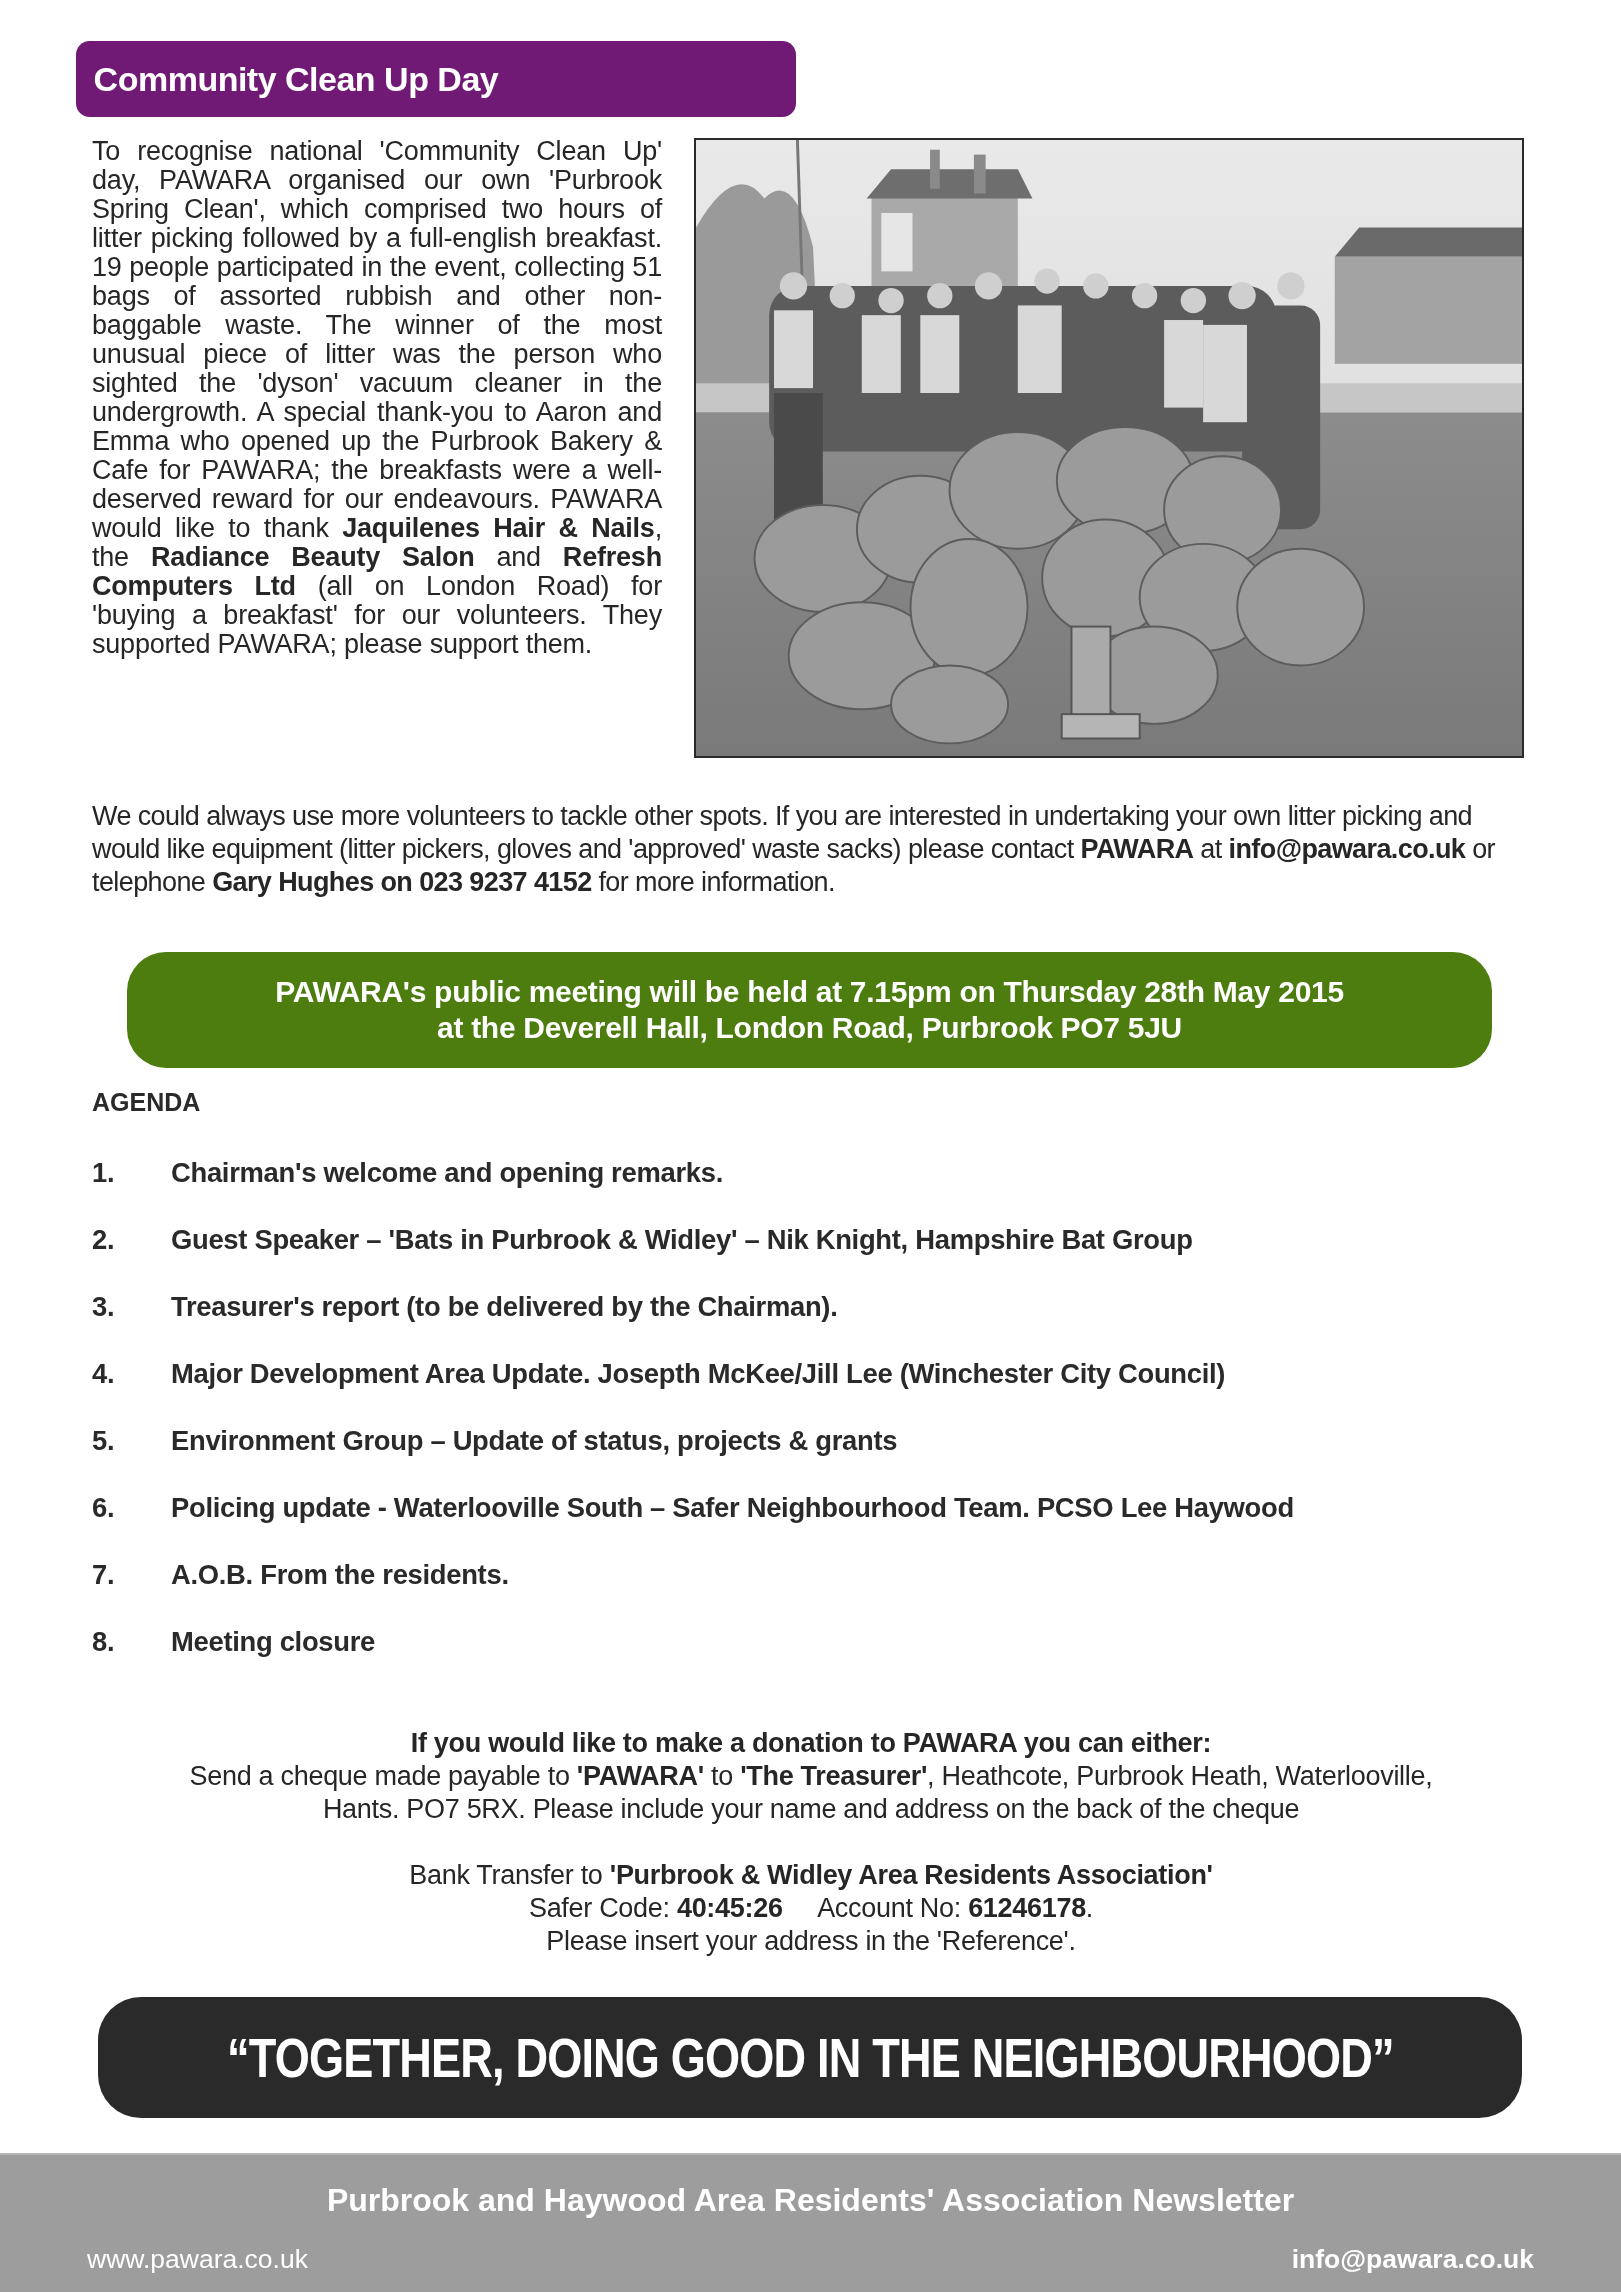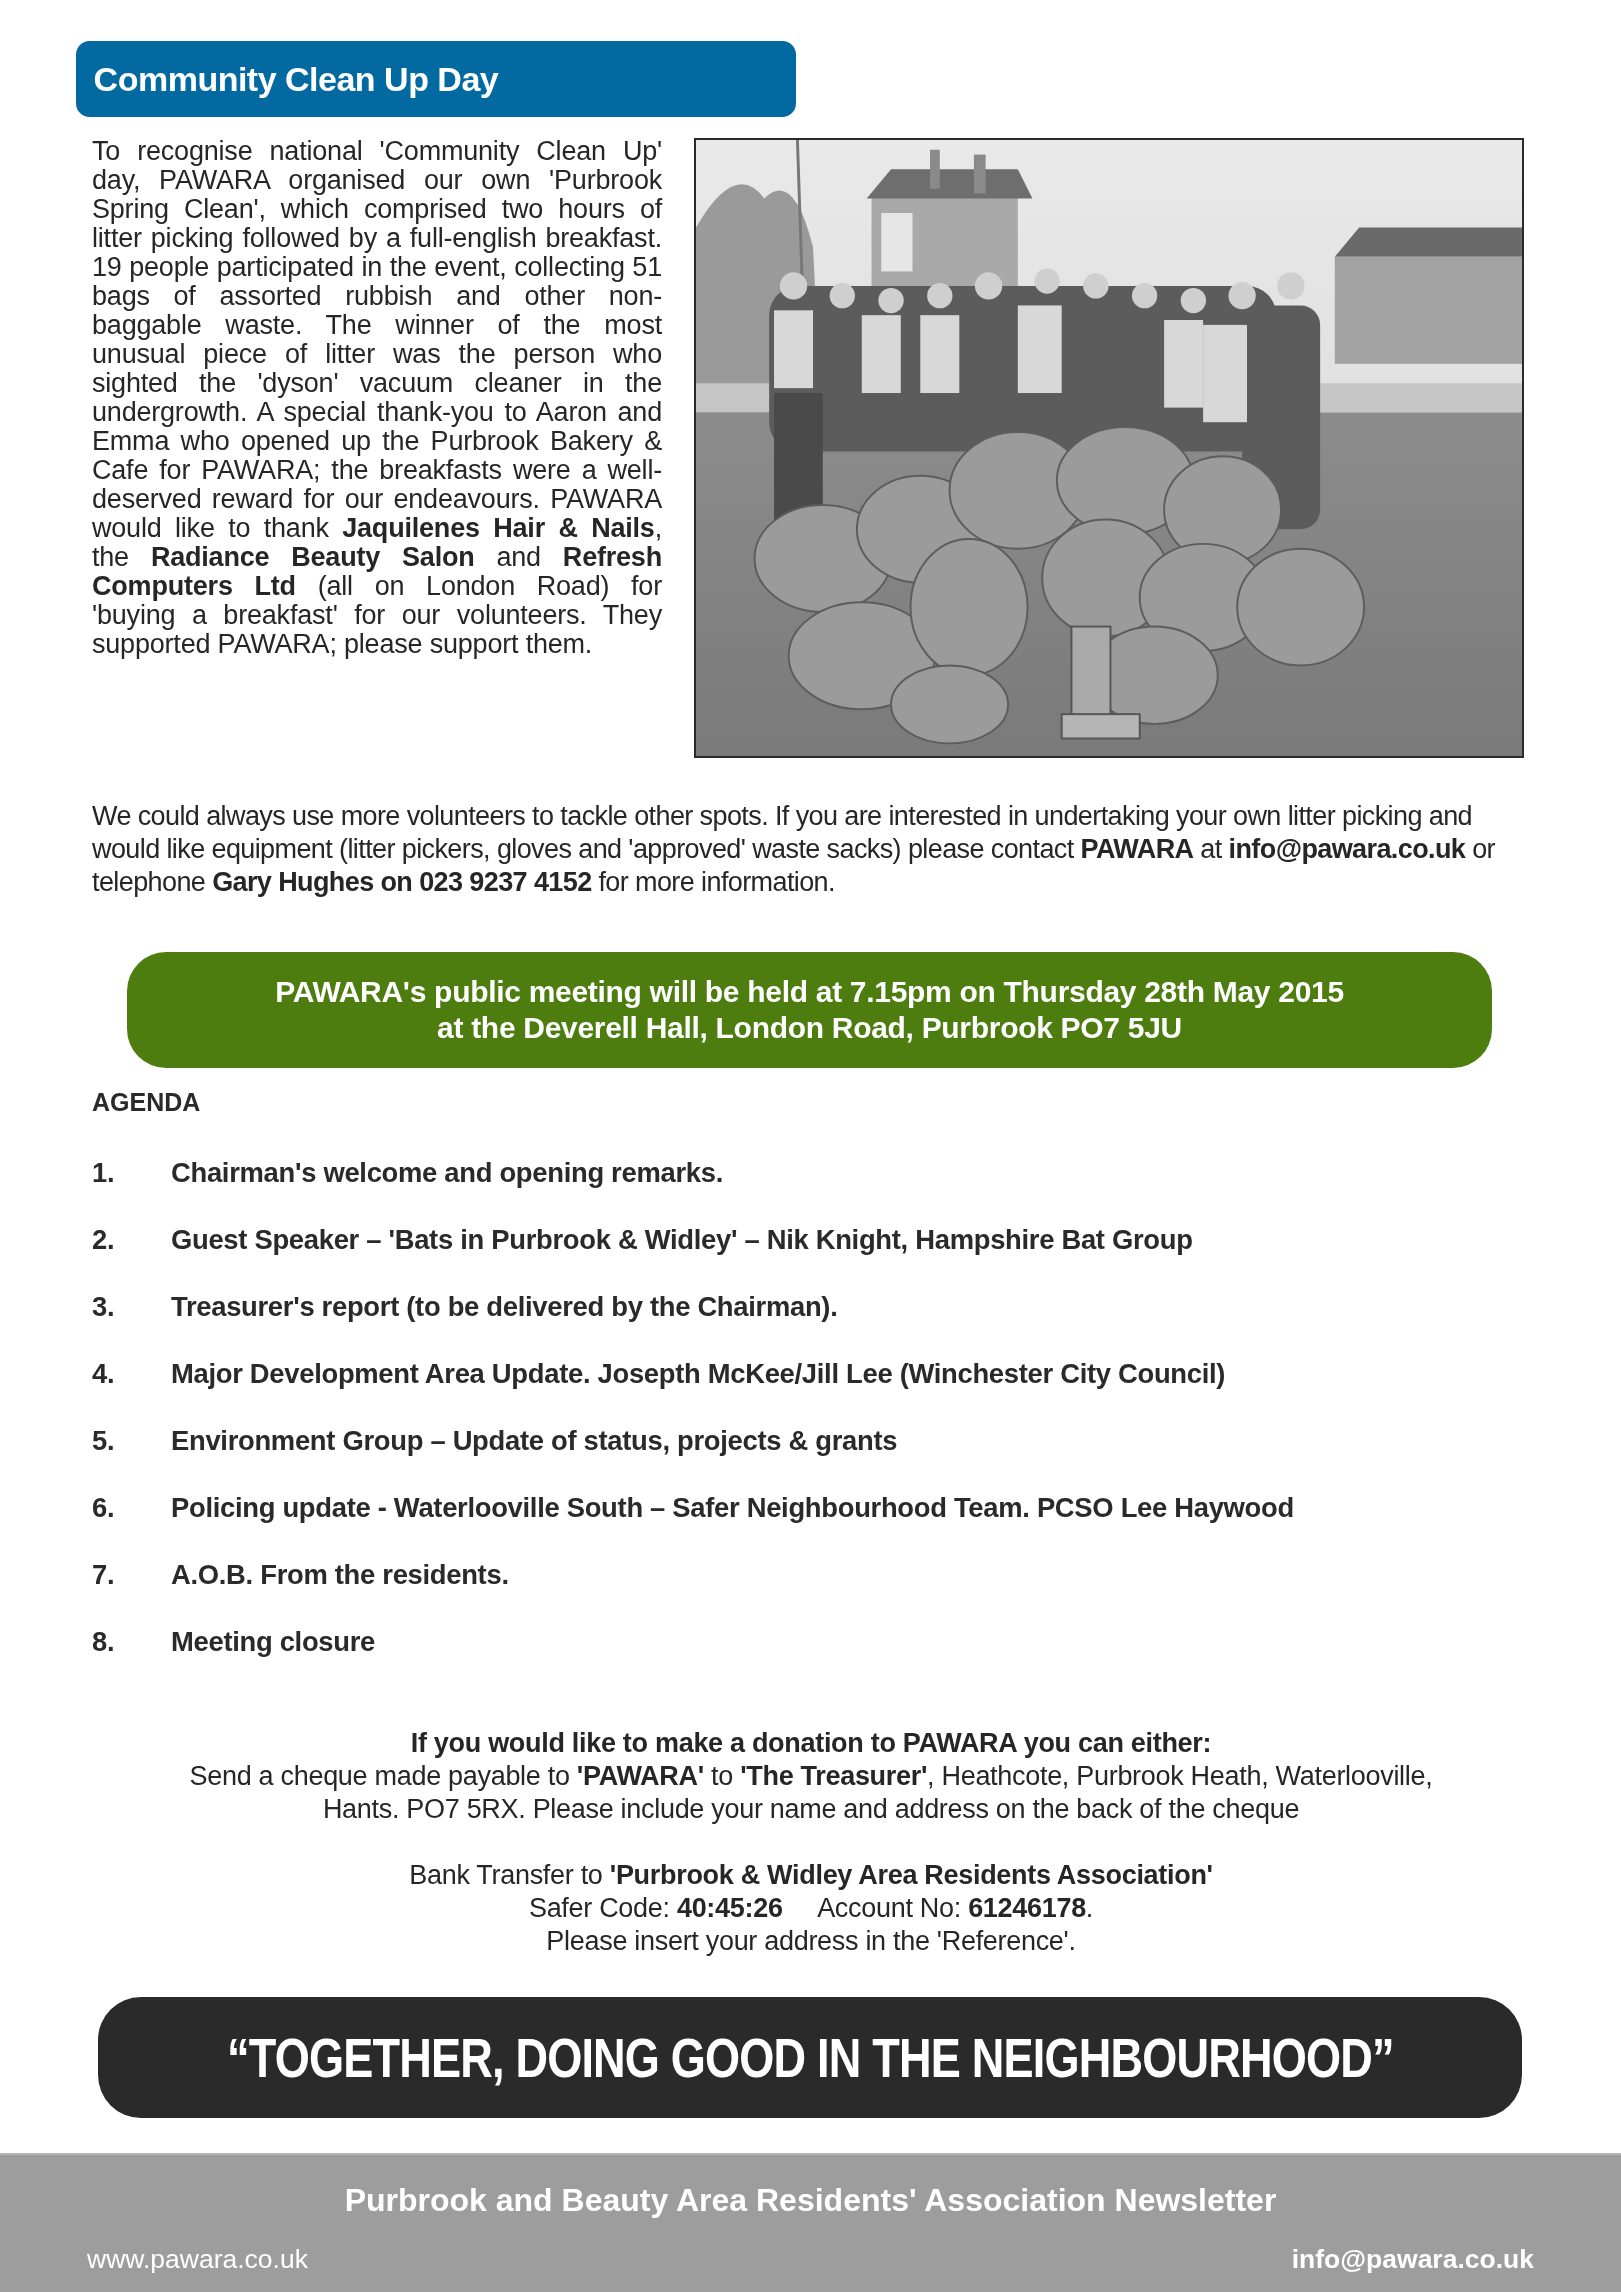--- a/index.html
+++ b/index.html
@@ -6,21 +6,21 @@
     body {
       width: 1621px; height: 2293px; position: relative; overflow: hidden;
       background: #ffffff; color: #2a2a2a;
       font-family: "Liberation Sans", sans-serif;
     }
     .abs { position: absolute; }
 
     
     .section-header {
       left: 76px; top: 41px; width: 720px; height: 76px;
-      background: #0369a1; border-radius: 13.7px;
+      background: #701a75; border-radius: 13.7px;
       color: #ffffff; font-weight: bold; font-size: 34px;
       display: flex; align-items: center; padding-left: 17.6px; box-sizing: border-box;
       letter-spacing: -0.5px;
     }
 
     
     .article {
       left: 92px; top: 137px; width: 570px;
       font-size: 27px; line-height: 29px; text-align: justify;
       color: #262626;
@@ -236,17 +236,17 @@
   <div><span>Bank Transfer to </span><b>'Purbrook &amp; Widley Area Residents Association'</b></div>
   <div style="white-space:pre"><span>Safer Code: </span><b>40:45:26</b><span>     Account No: </span><b>61246178</b><span>.</span></div>
   <div>Please insert your address in the 'Reference'.</div>
 </div>
 
 <div class="abs slogan">
   <span>“TOGETHER, DOING GOOD IN THE NEIGHBOURHOOD”</span>
 </div>
 
 <div class="abs footer">
-  <div class="footer-title">Purbrook and Beauty Area Residents' Association Newsletter</div>
+  <div class="footer-title">Purbrook and Haywood Area Residents' Association Newsletter</div>
   <div class="footer-web">www.pawara.co.uk</div>
   <div class="footer-email">info@pawara.co.uk</div>
 </div>
 
 
 </body></html>

